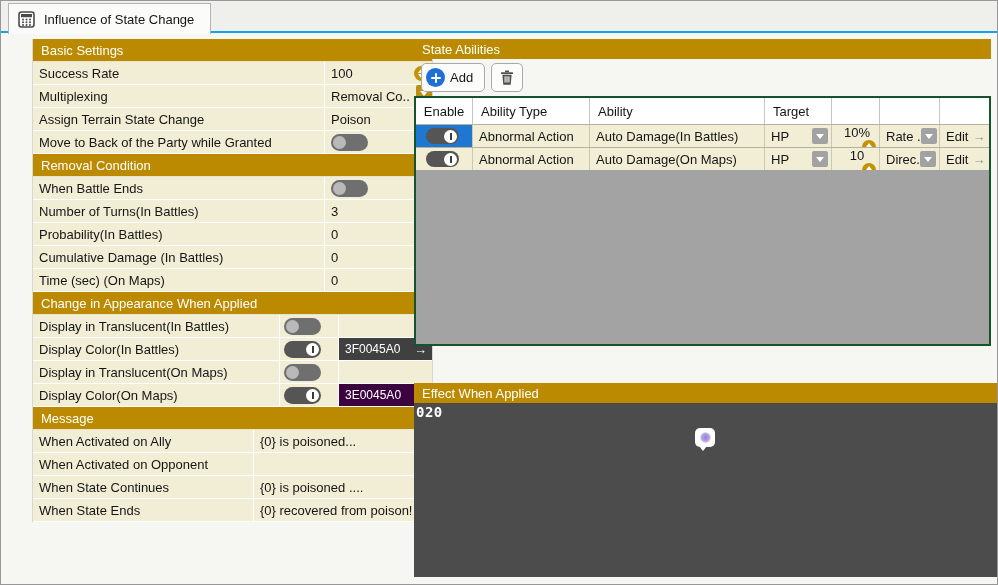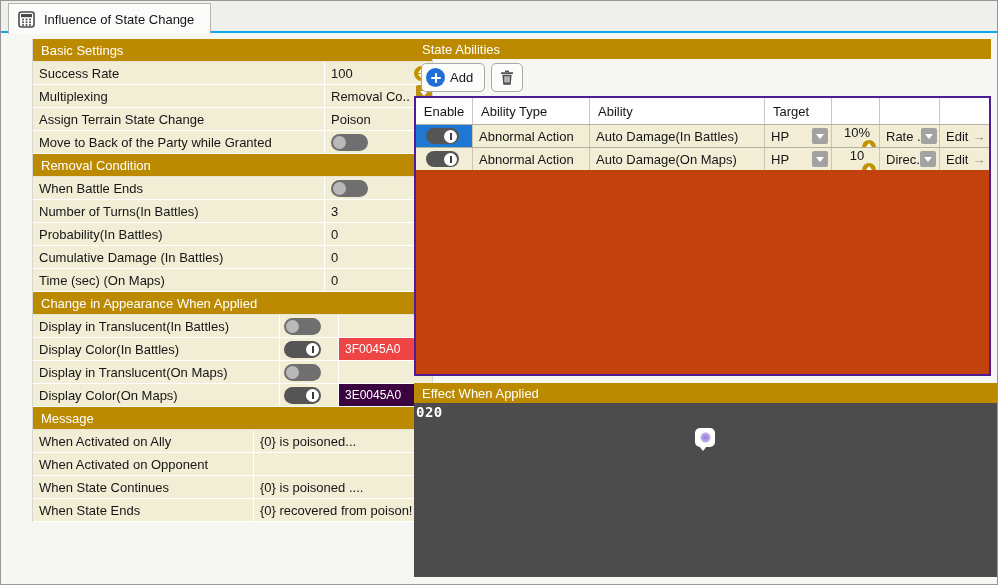--- a/index.html
+++ b/index.html
@@ -44,21 +44,21 @@
 
   
   .right-panel{position:absolute;left:413px;top:38px;width:577px;}
   .panel-header{height:20px;background:#bc8a00;color:#fff;display:flex;align-items:center;padding-left:8px;box-sizing:border-box;}
   .toolbar{height:37px;display:flex;align-items:center;gap:6px;padding-left:7px;}
   .btn-add{display:inline-flex;align-items:center;gap:5px;height:27px;padding:0 11px 0 4px;background:#fcfcfb;border:1px solid #a9a9a9;border-radius:5px;cursor:default;}
   .plus-circle{width:19px;height:19px;border-radius:50%;background:#1f6fd6;position:relative;}
   .plus-circle::before{content:"";position:absolute;left:4.5px;top:8.5px;width:10px;height:2.5px;background:#fff;border-radius:1px;}
   .plus-circle::after{content:"";position:absolute;left:8.5px;top:4.5px;width:2.5px;height:10px;background:#fff;border-radius:1px;}
   .btn-trash{width:30px;height:27px;background:#fcfcfb;border:1px solid #a9a9a9;border-radius:5px;display:flex;align-items:center;justify-content:center;}
-  .list{height:280px;border:2px solid #4c1d95;background:#c2410c;box-sizing:border-box;overflow:hidden;}
+  .list{height:250px;border:2px solid #14532d;background:#a3a3a3;box-sizing:border-box;overflow:hidden;}
   .thead{height:26px;background:#fff;display:flex;}
   .th{display:flex;align-items:center;padding-left:8px;border-right:1px solid #c6c6c6;box-sizing:border-box;white-space:nowrap;overflow:hidden;}
   .trow{height:23px;display:flex;background:#f2edd5;border-top:1px solid #b5b1a0;box-sizing:border-box;}
   .trow:first-of-type{border-top:1px solid #9f9f9f;}
   .td{display:flex;align-items:center;padding:0 3px 0 6px;border-right:1px solid #cbc7b6;box-sizing:border-box;white-space:nowrap;overflow:hidden;position:relative;}
   .c1{width:57px;justify-content:center;padding-left:0;}
   .c2{width:117px;}
   .c3{width:175px;text-align:right;}
   .c4{width:67px;}
   .c5{width:48px;flex-direction:column;}
@@ -220,21 +220,21 @@
       <div class="third"></div>
     </div>
 
     <div class="lrow secC">
       <div class="lbl">Display Color(In Battles)</div>
       <div class="mid">
           <span class="toggle on">
             <span class="knob"></span>
           </span>
         </div>
-      <div class="third swatch" style="background: #ef4444;">
+      <div class="third swatch" style="background: #404040;">
         <span>3F0045A0</span>
         <span class="arrow">→</span>
       </div>
     </div>
 
     <div class="lrow secC">
       <div class="lbl">Display in Translucent(On Maps)</div>
       <div class="mid">
           <span class="toggle off">
             <span class="knob"></span>

